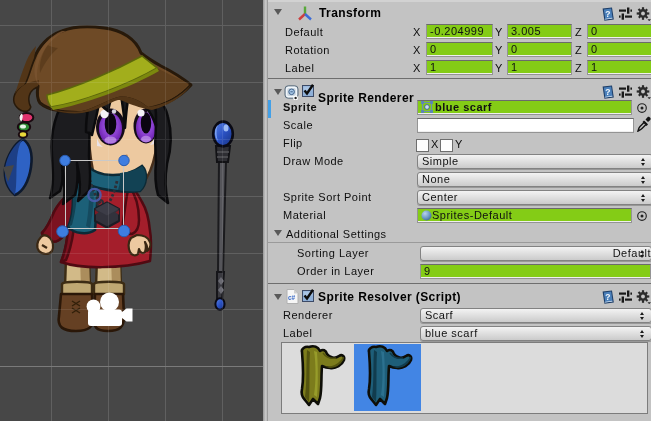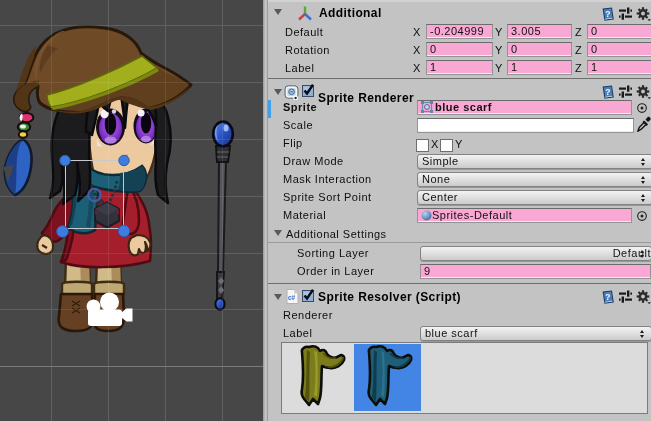--- a/index.html
+++ b/index.html
@@ -5,21 +5,21 @@
   html,body{margin:0;padding:0;}
   #root{position:relative;width:651px;height:421px;overflow:hidden;
         font-family:"Liberation Sans",sans-serif;background:#c3c3c3;}
   #scene{position:absolute;left:0;top:0;width:263px;height:421px;background:#474747;}
   #divider{position:absolute;left:263px;top:0;width:5px;height:421px;
     background:linear-gradient(to right,#989898,#cfcfcf 60%,#8a8a8a);}
   #insp{position:absolute;left:268px;top:0;width:383px;height:421px;background:#c3c3c3;}
   .lbl{position:absolute;font-size:11px;color:#0e0e0e;white-space:nowrap;line-height:15px;letter-spacing:0.5px;}
   .b{font-weight:bold;}
   .hdr{position:absolute;font-size:12px;font-weight:bold;color:#000;white-space:nowrap;letter-spacing:0.4px;}
-  .fld{position:absolute;height:13px;background:#f9a8d4;border:1px solid #949494;border-top-color:#6b6b6b;
+  .fld{position:absolute;height:13px;background:#84cc16;border:1px solid #949494;border-top-color:#6b6b6b;
        box-shadow:inset 0 -1px 0 #efefef;
        font-size:11px;color:#111;padding-left:3px;line-height:13px;letter-spacing:0.5px;white-space:nowrap;overflow:hidden;}
   .drop{position:absolute;height:13px;background:linear-gradient(#f3f3f3,#cbcbcb);border:1px solid #828282;
        border-radius:3px;box-shadow:0 1px 0 rgba(110,110,110,.5);
        font-size:11px;color:#111;padding-left:4px;line-height:13px;letter-spacing:0.5px;white-space:nowrap;overflow:hidden;}
   .dar{position:absolute;right:7px;top:2.5px;width:0;height:0;border-left:2.5px solid transparent;
        border-right:2.5px solid transparent;border-bottom:3.5px solid #1b1b1b;}
   .dar2{position:absolute;right:7px;top:8px;width:0;height:0;border-left:2.5px solid transparent;
        border-right:2.5px solid transparent;border-top:3.5px solid #1b1b1b;}
   .tri{position:absolute;width:0;height:0;border-left:4px solid transparent;
@@ -186,21 +186,21 @@
   <div class="abs" style="left:268px;top:0;width:383px;height:2px;background:#d2d2d2"></div>
 
   <div class="tri" style="left:274px;top:9px;"></div>
   <svg class="abs" style="left:297px;top:5px" width="16" height="16" viewBox="0 0 16 16">
     <g stroke-width="2.4" fill="none">
       <path d="M8 9 L8 1.5" stroke="#58a83a"></path>
       <path d="M8 9 L2 14.5" stroke="#cc4040"></path>
       <path d="M8 9 L14 14.5" stroke="#3c6cd8"></path>
     </g>
   </svg>
-  <div class="hdr" style="left:319px;top:6px;">Additional</div>
+  <div class="hdr" style="left:319px;top:6px;">Transform</div>
   <svg class="abs" style="left:601px;top:7px" width="13" height="14" viewBox="0 0 13 14">
     <path d="M1.6 1.6 L11 0.4 L12.8 12.4 L3.4 13.8 Z" fill="#1c3c66"></path>
     <path d="M2.8 2.5 L10.2 1.6 L11.6 11.6 L4.3 12.6 Z" fill="#4b80ba"></path>
     <path d="M3.2 11.9 L11.2 10.8 L11.6 11.6 L4.3 12.6 Z" fill="#d8e4f0"></path>
     <text x="4.2" y="10.2" font-size="8.5" font-weight="bold" fill="#f4f8fc" font-family="Liberation Sans,sans-serif">?</text>
   </svg>
     <svg class="abs" style="left:619px;top:7px" width="13" height="13" viewBox="0 0 13 13">
     <g fill="#191919">
       <rect x="0" y="2.5" width="7" height="2.2"></rect>
       <rect x="8" y="0.5" width="2.4" height="6.2"></rect>
@@ -326,21 +326,20 @@
 
   <div class="lbl" style="left:283px;top:136px;">Flip</div>
   <div class="cb" style="left:416px;top:139px;"></div>
   <div class="lbl" style="left:431px;top:137px;">X</div>
   <div class="cb" style="left:440px;top:139px;"></div>
   <div class="lbl" style="left:455px;top:137px;">Y</div>
 
   <div class="lbl" style="left:283px;top:154px;">Draw Mode</div>
   <div class="drop" style="left:417px;top:154px;width:230px;"><i class="dar"></i><i class="dar2"></i>Simple</div>
 
-  <div class="lbl" style="left:283px;top:172px;">Mask Interaction</div>
   <div class="drop" style="left:417px;top:172px;width:230px;"><i class="dar"></i><i class="dar2"></i>None</div>
 
   <div class="lbl" style="left:283px;top:190px;">Sprite Sort Point</div>
   <div class="drop" style="left:417px;top:190px;width:230px;"><i class="dar"></i><i class="dar2"></i>Center</div>
 
   <div class="lbl" style="left:283px;top:208px;">Material</div>
   <div class="fld" style="left:417px;top:208px;width:210px;">
     <svg style="display:inline-block;vertical-align:-2px" width="11" height="11" viewBox="0 0 11 11">
       <defs>
           <radialGradient id="sph" cx="0.35" cy="0.3" r="0.8">
@@ -407,20 +406,21 @@
       <rect x="5.9" y="0.6" width="2.2" height="2.6" transform="rotate(45 7 6.5)"></rect>
       <rect x="5.9" y="9.8" width="2.2" height="2.6" transform="rotate(45 7 6.5)"></rect>
       <rect x="0.6" y="5.4" width="2.6" height="2.2" transform="rotate(45 7 6.5)"></rect>
       <rect x="10.8" y="5.4" width="2.6" height="2.2" transform="rotate(45 7 6.5)"></rect>
       <polygon points="11.5,12.2 15,12.2 13.2,14.2"></polygon>
     </g>
     <circle cx="7" cy="6.5" r="1.9" fill="#c3c3c3"></circle>
   </svg>
 
   <div class="lbl" style="left:283px;top:308px;">Renderer</div>
+  <div class="drop" style="left:420px;top:308px;width:226px;"><i class="dar"></i><i class="dar2"></i>Scarf</div>
 
   <div class="lbl" style="left:283px;top:326px;">Label</div>
   <div class="drop" style="left:420px;top:326px;width:226px;"><i class="dar"></i><i class="dar2"></i>blue scarf</div>
 
   <div class="abs" style="left:281px;top:342px;width:365px;height:70px;background:#dcdcdc;border:1px solid #7c7c7c;"></div>
   <div class="abs" id="thumb1" style="left:287px;top:344px;width:67px;height:67px;">
       <svg width="67" height="67" viewBox="0 0 67 67">
   <path d="M15,8 C14,5 18,2 22,3 C27,1 31,3 33,7 C36,5 39,6 40,10 C43,14 48,15 52,12 C55,10 58,12 57,16 C55,21 49,25 43,24 C40,24 37,23 35,22 C34,33 35,45 33,54 L31,60 L26,55 L22,61 L18,56 C15,53 14,49 15,45 C17,33 16,20 15,8 Z" fill="#7c7c1c" stroke="#0e0e08" stroke-width="2.6" stroke-linejoin="round"></path>
   <path d="M20,6 C19,21 20,38 18,53 L22,58 C23,43 22,23 23,8 Z" fill="#53530f"></path>
   <path d="M35,22 C42,24 49,22 54,16 C56,13 57,12 57,14 C55,20 49,24 43,24 Z" fill="#53530f"></path>

